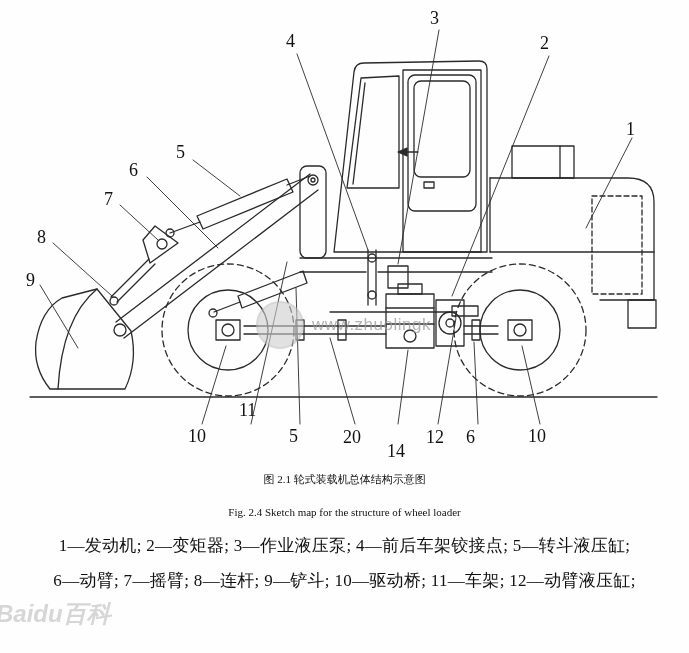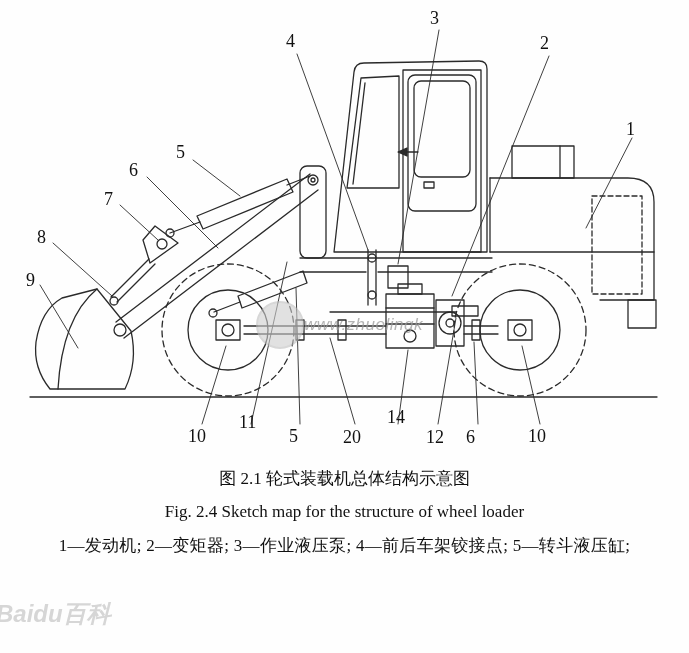--- a/index.html
+++ b/index.html
@@ -7,29 +7,29 @@
     position:relative;width:689px;height:653px;background:#fefefe;
     font-family:"Liberation Serif","DejaVu Serif",serif;color:#141414;overflow:hidden;
   }
   .diagram-svg{position:absolute;left:0;top:0;}
   .callout{
     position:absolute;font-size:18px;line-height:20px;color:#111;
     font-family:"Liberation Serif","DejaVu Serif",serif;
   }
   .caption{
     position:absolute;left:0;width:100%;text-align:center;
-    font-size:17px;line-height:22px;color:#101010;
+    font-size:11px;line-height:22px;color:#101010;
   }
   .legend-line{
     position:absolute;left:0;width:100%;text-align:center;
     font-size:17px;line-height:22px;color:#101010;letter-spacing:0.3px;
   }
   .wm-center{
     position:absolute;left:256px;top:296px;width:230px;height:58px;
-    display:flex;align-items:center;opacity:0.75;pointer-events:none;font-style:italic;
+    display:flex;align-items:center;gap:8px;opacity:0.75;pointer-events:none;
   }
   .wm-disc{
     width:44px;height:44px;border-radius:50%;
     background:#cfcfcf;border:2px solid #bdbdbd;flex:0 0 auto;opacity:0.8;
   }
   .wm-text{
     font-size:17px;color:#9b9b9b;font-family:"Liberation Sans","DejaVu Sans",sans-serif;
     letter-spacing:0.5px;
   }
   .wm-corner{
@@ -198,32 +198,33 @@
   <div class="callout" style="left:626px;top:119px;">1</div>
   <div class="callout" style="left:540px;top:33px;">2</div>
   <div class="callout" style="left:430px;top:8px;">3</div>
   <div class="callout" style="left:286px;top:31px;">4</div>
   <div class="callout" style="left:176px;top:142px;">5</div>
   <div class="callout" style="left:129px;top:160px;">6</div>
   <div class="callout" style="left:104px;top:189px;">7</div>
   <div class="callout" style="left:37px;top:227px;">8</div>
   <div class="callout" style="left:26px;top:270px;">9</div>
   <div class="callout" style="left:188px;top:426px;">10</div>
-  <div class="callout" style="left:239px;top:412px;">11</div>
+  <div class="callout" style="left:239px;top:400px;">11</div>
   <div class="callout" style="left:289px;top:426px;">5</div>
   <div class="callout" style="left:343px;top:427px;">20</div>
-  <div class="callout" style="left:387px;top:407px;">14</div>
+  <div class="callout" style="left:387px;top:441px;">14</div>
   <div class="callout" style="left:426px;top:427px;">12</div>
   <div class="callout" style="left:466px;top:427px;">6</div>
   <div class="callout" style="left:528px;top:426px;">10</div>
 
   <div class="wm-center">
     <span class="wm-disc"></span>
     <span class="wm-text">www.zhuolingk</span>
   </div>
   <div class="wm-corner">Baidu百科</div>
 
   <div class="caption" style="top:468px;">图 2.1 轮式装载机总体结构示意图</div>
   <div class="caption" style="top:501px;">Fig. 2.4 Sketch map for the structure of wheel loader</div>
 
   <div class="legend-line" style="top:535px;">1—发动机; 2—变矩器; 3—作业液压泵; 4—前后车架铰接点; 5—转斗液压缸;</div>
+  <div class="legend-line" style="top:570px;">6—动臂; 7—摇臂; 8—连杆; 9—铲斗; 10—驱动桥; 11—车架; 12—动臂液压缸;</div>
 
 </div>
 
 </body></html>

